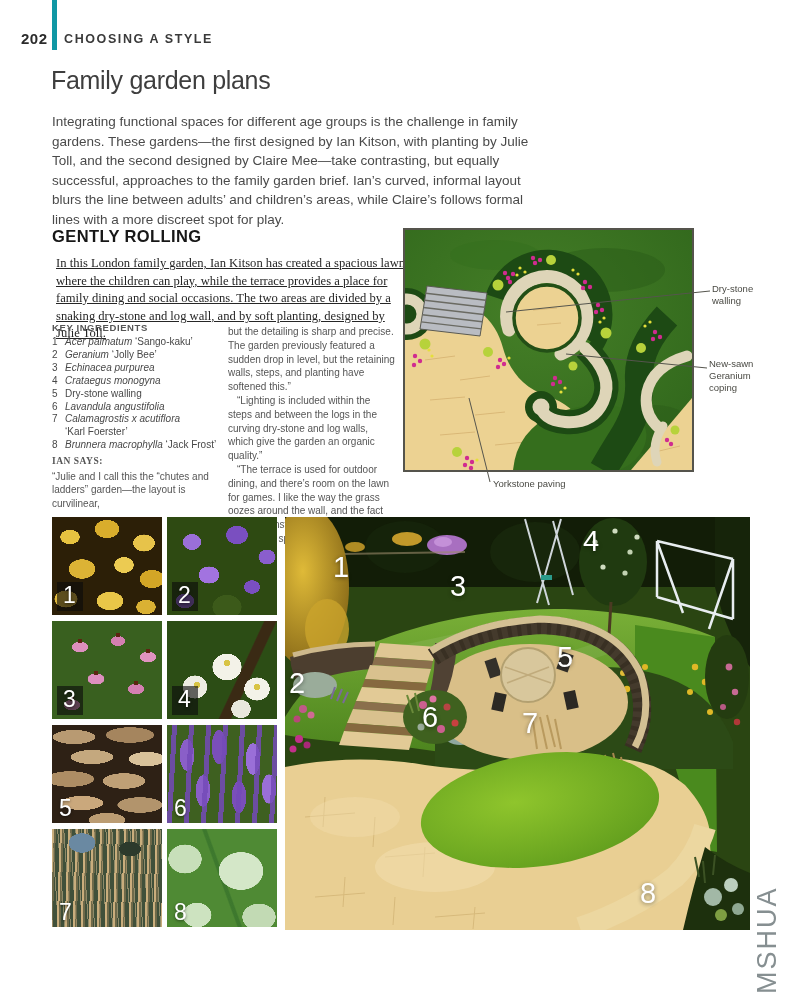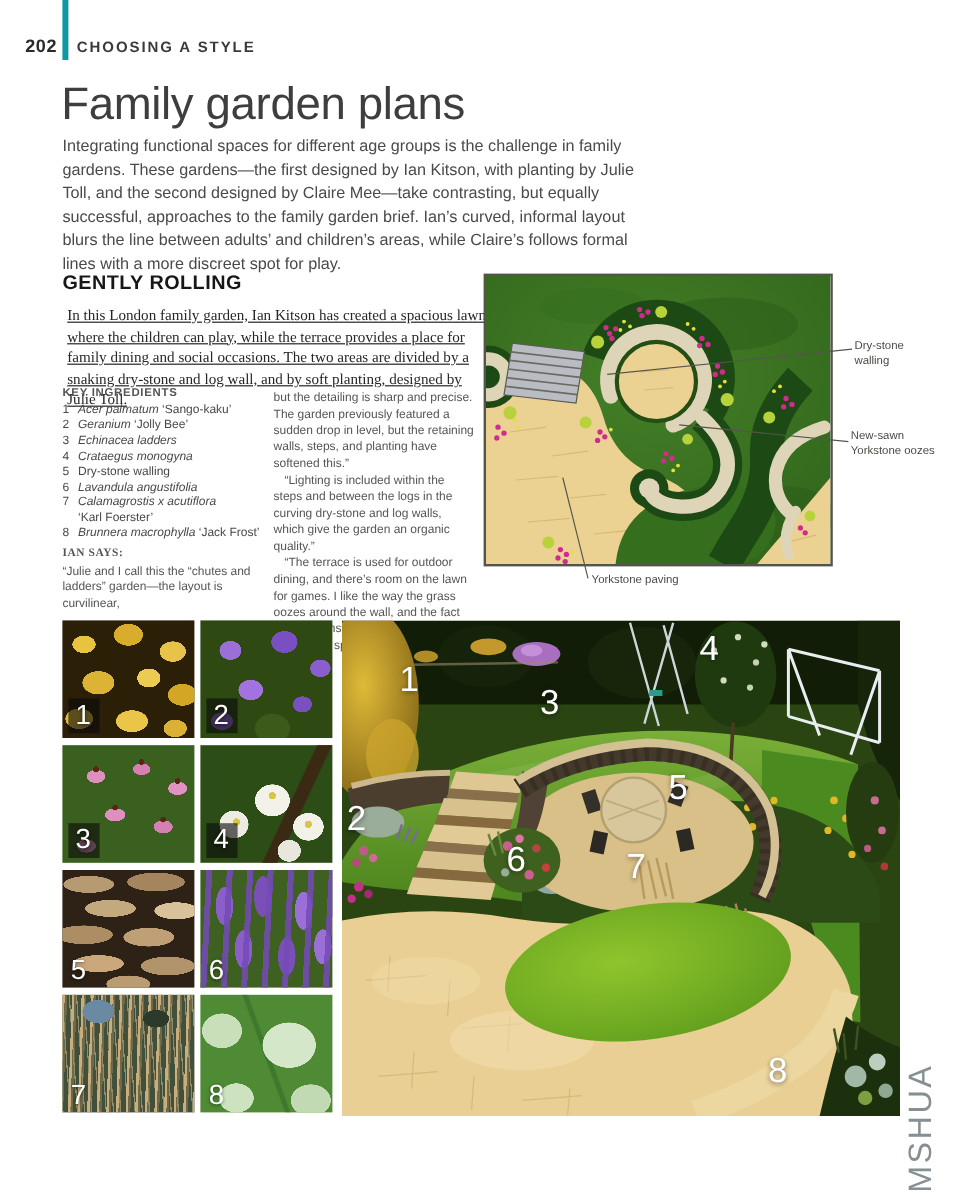--- a/index.html
+++ b/index.html
@@ -5,21 +5,21 @@
   html,body{margin:0;padding:0;background:#ffffff;}
   .page{position:relative;width:799px;height:1001px;background:#fff;overflow:hidden;
         font-family:"Liberation Sans","DejaVu Sans",sans-serif;color:#333;}
 
   
   .pagenum{position:absolute;left:21px;top:30px;font-size:15px;font-weight:bold;color:#2b2b2b;letter-spacing:.5px;}
   .teal-bar{position:absolute;left:52px;top:0;width:5px;height:50px;}
   .section-head{position:absolute;left:64px;top:32px;font-size:12.5px;font-weight:bold;color:#3a3a3a;letter-spacing:1.6px;}
 
   
-  .title{position:absolute;left:51px;top:66px;font-size:38px;font-weight:300;color:#3e3e3e;letter-spacing:-0.3px;}
+  .title{position:absolute;left:51px;top:66px;font-size:25px;font-weight:300;color:#3e3e3e;letter-spacing:-0.3px;}
   .intro{position:absolute;left:52px;top:112px;width:492px;font-size:13.5px;line-height:19.6px;color:#4a4a4a;}
 
   
   .gr-head{position:absolute;left:52px;top:227px;font-size:16.5px;font-weight:bold;color:#171717;letter-spacing:.4px;}
   .gr-body{position:absolute;left:52px;top:251px;width:352px;font-family:"Liberation Serif","DejaVu Serif",serif;
            font-size:12.6px;line-height:17.6px;color:#262626;}
 
   .ki-head{position:absolute;left:52px;top:322px;font-size:9.5px;font-weight:bold;color:#555;letter-spacing:.6px;text-align:center;}
   .ki-list{position:absolute;left:52px;top:336px;width:172px;font-size:10px;line-height:12.9px;color:#484848;}
   .ki-row{display:flex;}
@@ -157,21 +157,21 @@
     <div class="ki-row">
         <span class="num">1</span>
         <span><span class="latin">Acer palmatum</span><span> ‘Sango-kaku’</span></span>
       </div>
     <div class="ki-row">
         <span class="num">2</span>
         <span><span class="latin">Geranium</span><span> ‘Jolly Bee’</span></span>
       </div>
     <div class="ki-row">
         <span class="num">3</span>
-        <span><span class="latin">Echinacea ladders</span><span></span></span>
+        <span><span class="latin">Echinacea purpurea</span><span></span></span>
       </div>
     <div class="ki-row">
         <span class="num">4</span>
         <span><span class="latin">Crataegus monogyna</span><span></span></span>
       </div>
     <div class="ki-row">
         <span class="num">5</span>
         <span><span class="latin"></span><span>Dry-stone walling</span></span>
       </div>
     <div class="ki-row">
@@ -310,21 +310,21 @@
       </svg>
     </div>
     <svg class="fig-overlay" width="396" height="277" viewBox="0 0 396 277">
       <g stroke="#55554d" stroke-width="1" fill="none">
         <path d="M307,63 L103,84"></path>
         <path d="M304,140 L163,126"></path>
         <path d="M87,254 L66,170"></path>
       </g>
     </svg>
     <figcaption class="fig-label lbl-wall">Dry-stone walling</figcaption>
-    <figcaption class="fig-label lbl-coping">New-sawn Yorkstone oozes</figcaption>
+    <figcaption class="fig-label lbl-coping">New-sawn Geranium coping</figcaption>
     <figcaption class="fig-label lbl-paving">Yorkstone paving</figcaption>
   </figure>
 
   <div class="thumb-grid">
     <div class="thumb t1">
         <span class="n boxed">1</span>
       </div>
     <div class="thumb t2">
         <span class="n boxed">2</span>
       </div>

